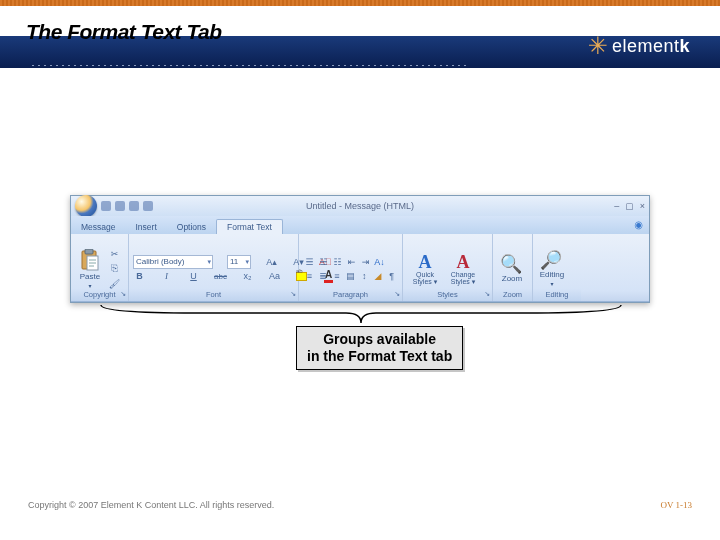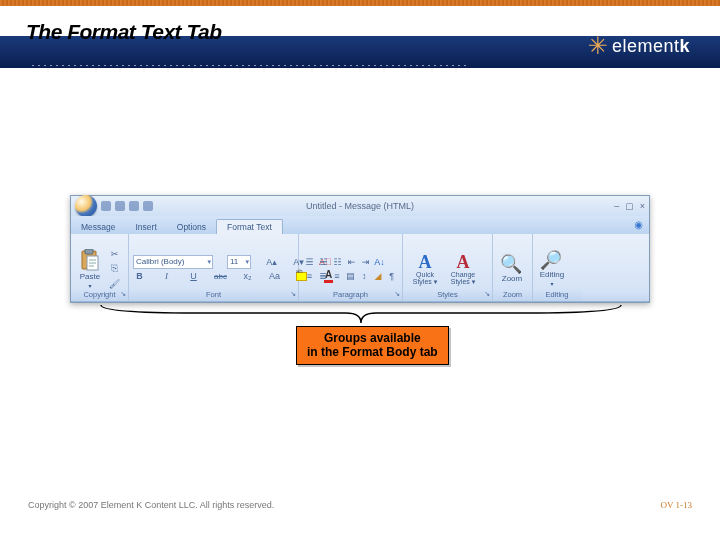--- a/index.html
+++ b/index.html
@@ -264,23 +264,23 @@
     height: 22px;
   }
   .bracket svg { width: 100%; height: 100%; }
 
   
   .caption-box {
     position: absolute;
     top: 326px;
     left: 296px;
     border: 1px solid #000;
-    background: #f97316;
+    background: #e5e5e5;
     padding: 4px 10px;
-    font-size: 12px;
+    font-size: 14px;
     font-weight: bold;
     text-align: center;
     box-shadow: 2px 2px 0 #c6c6c6;
     line-height: 1.2;
   }
 
   .copyright {
     position: absolute;
     bottom: 30px;
     left: 28px;
@@ -475,17 +475,17 @@
 </div>
 
 <div class="bracket">
   <svg viewBox="0 0 530 22" preserveAspectRatio="none">
     <path d="M 5 2 Q 5 10 100 10 L 250 10 Q 265 10 265 20 Q 265 10 280 10 L 430 10 Q 525 10 525 2" fill="none" stroke="#000" stroke-width="1.5"></path>
   </svg>
 </div>
 
 <div class="caption-box">
   <div>Groups available</div>
-  <div>in the Format Body tab</div>
+  <div>in the Format Text tab</div>
 </div>
 
 <div class="copyright">Copyright © 2007 Element K Content LLC. All rights reserved.</div>
 <div class="pagenum">OV 1-13</div>
 
 </body></html>

